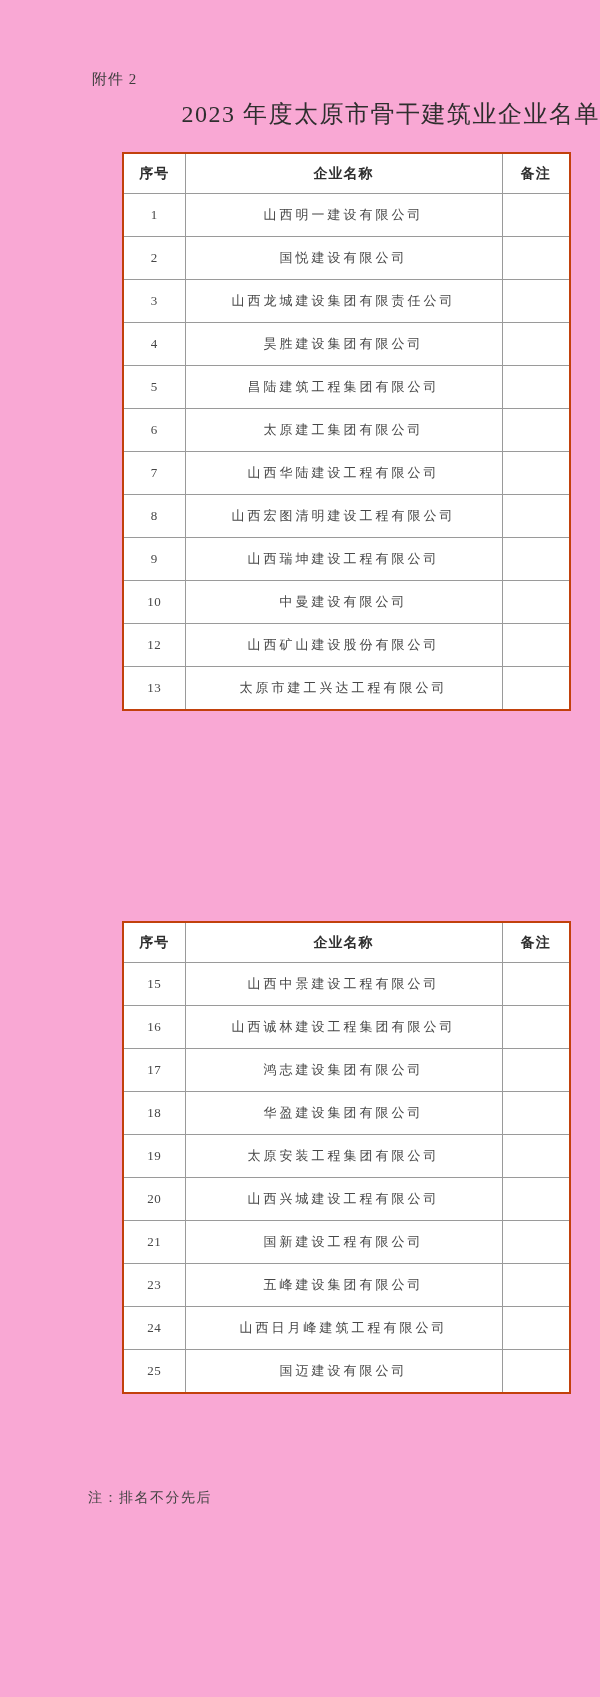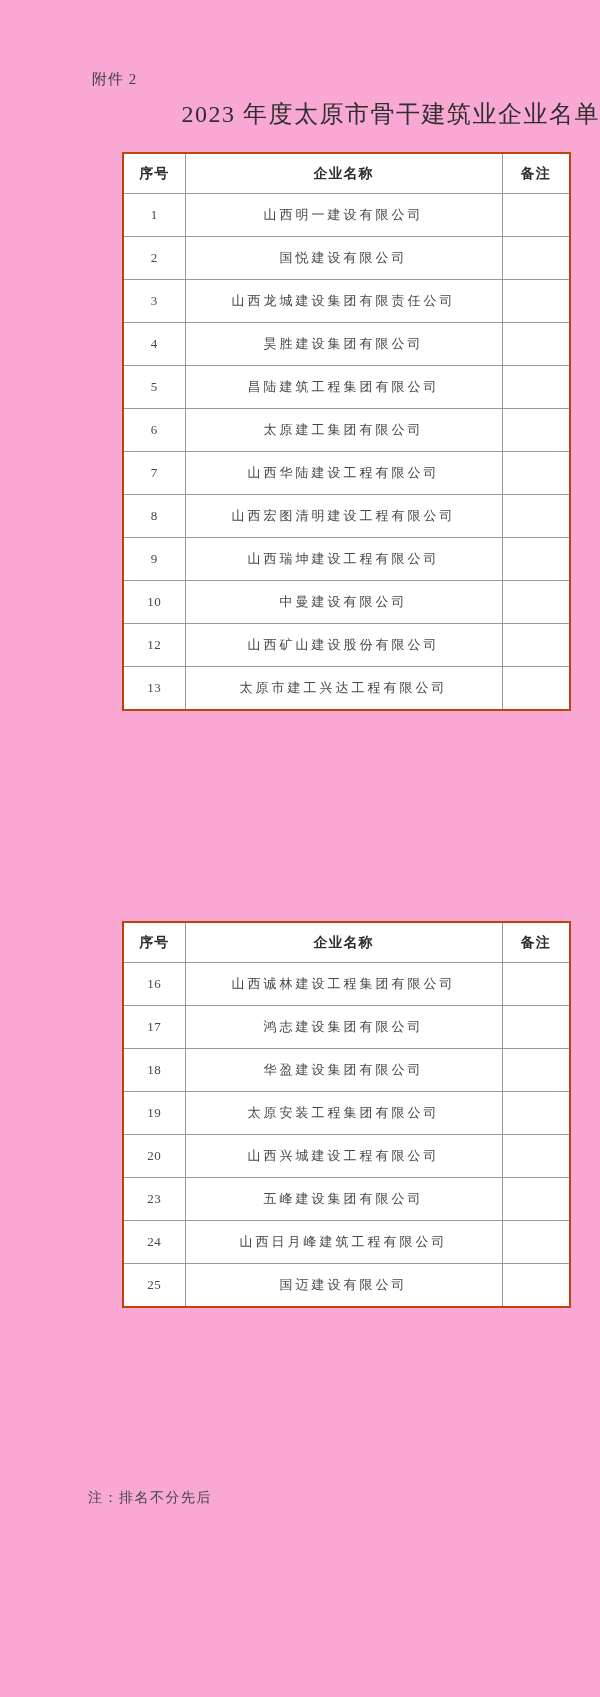--- a/index.html
+++ b/index.html
@@ -178,20 +178,25 @@
     </colgroup>
     <thead>
       <tr>
         <th>序号</th>
         <th>企业名称</th>
         <th>备注</th>
       </tr>
     </thead>
     <tbody>
         <tr>
+          <td class="no">15</td>
+          <td class="name">山西中景建设工程有限公司</td>
+          <td class="remark"></td>
+        </tr>
+        <tr>
           <td class="no">16</td>
           <td class="name">山西诚林建设工程集团有限公司</td>
           <td class="remark"></td>
         </tr>
         <tr>
           <td class="no">17</td>
           <td class="name">鸿志建设集团有限公司</td>
           <td class="remark"></td>
         </tr>
         <tr>
@@ -203,20 +208,25 @@
           <td class="no">19</td>
           <td class="name">太原安装工程集团有限公司</td>
           <td class="remark"></td>
         </tr>
         <tr>
           <td class="no">20</td>
           <td class="name">山西兴城建设工程有限公司</td>
           <td class="remark"></td>
         </tr>
         <tr>
+          <td class="no">21</td>
+          <td class="name">国新建设工程有限公司</td>
+          <td class="remark"></td>
+        </tr>
+        <tr>
           <td class="no">23</td>
           <td class="name">五峰建设集团有限公司</td>
           <td class="remark"></td>
         </tr>
         <tr>
           <td class="no">24</td>
           <td class="name">山西日月峰建筑工程有限公司</td>
           <td class="remark"></td>
         </tr>
         <tr>

